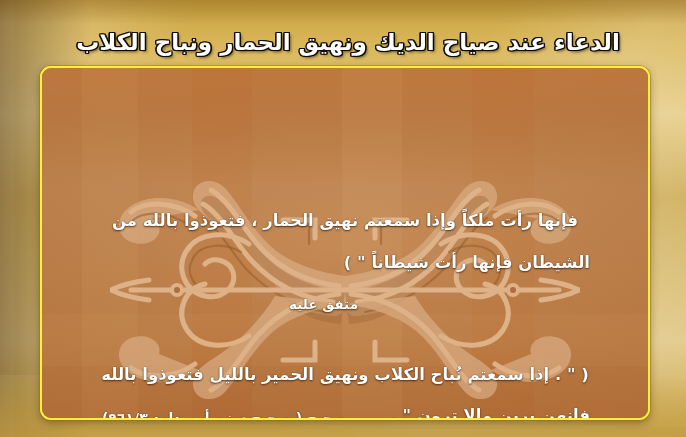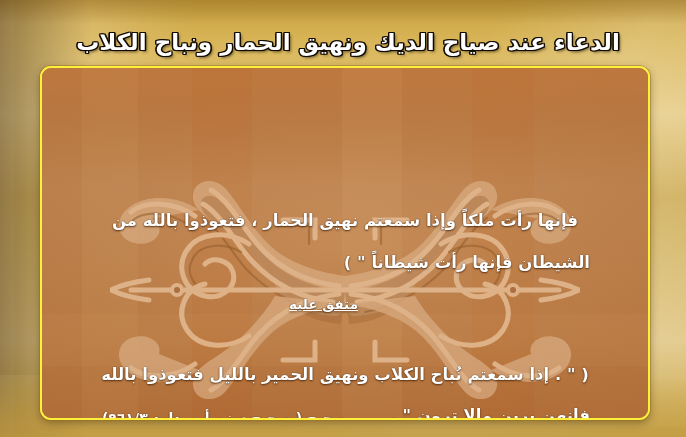--- a/index.html
+++ b/index.html
@@ -154,21 +154,21 @@
     font-weight: bold;
     white-space: nowrap;
     text-shadow: 0 1px 2px rgba(60,30,5,.75), 0 0 1px rgba(60,30,5,.9);
   }
   .hadith-line { font-size: 16.5px; }
   .attr-line   { font-size: 14px; }
 
   .l1 { left: 0; right: 0; top: 102px; text-align: center; }
   .l2 { left: 0; right: 0; top: 143px; text-align: center; }
   .l3 { right: 58px; top: 185px; }
-  .src1 { right: 290px; top: 228px; font-size: 13.5px; text-decoration: underline; }
+  .src1 { right: 290px; top: 228px; font-size: 13.5px; }
 
   .l4 { left: 0; right: 0; top: 297px; text-align: center; }
   .l5 { right: 58px; top: 338px; }
   .src2 { left: 60px; top: 342px; font-size: 14px; }
 </style>
 </head>
 <body>
 
 <div id="stage">
 

